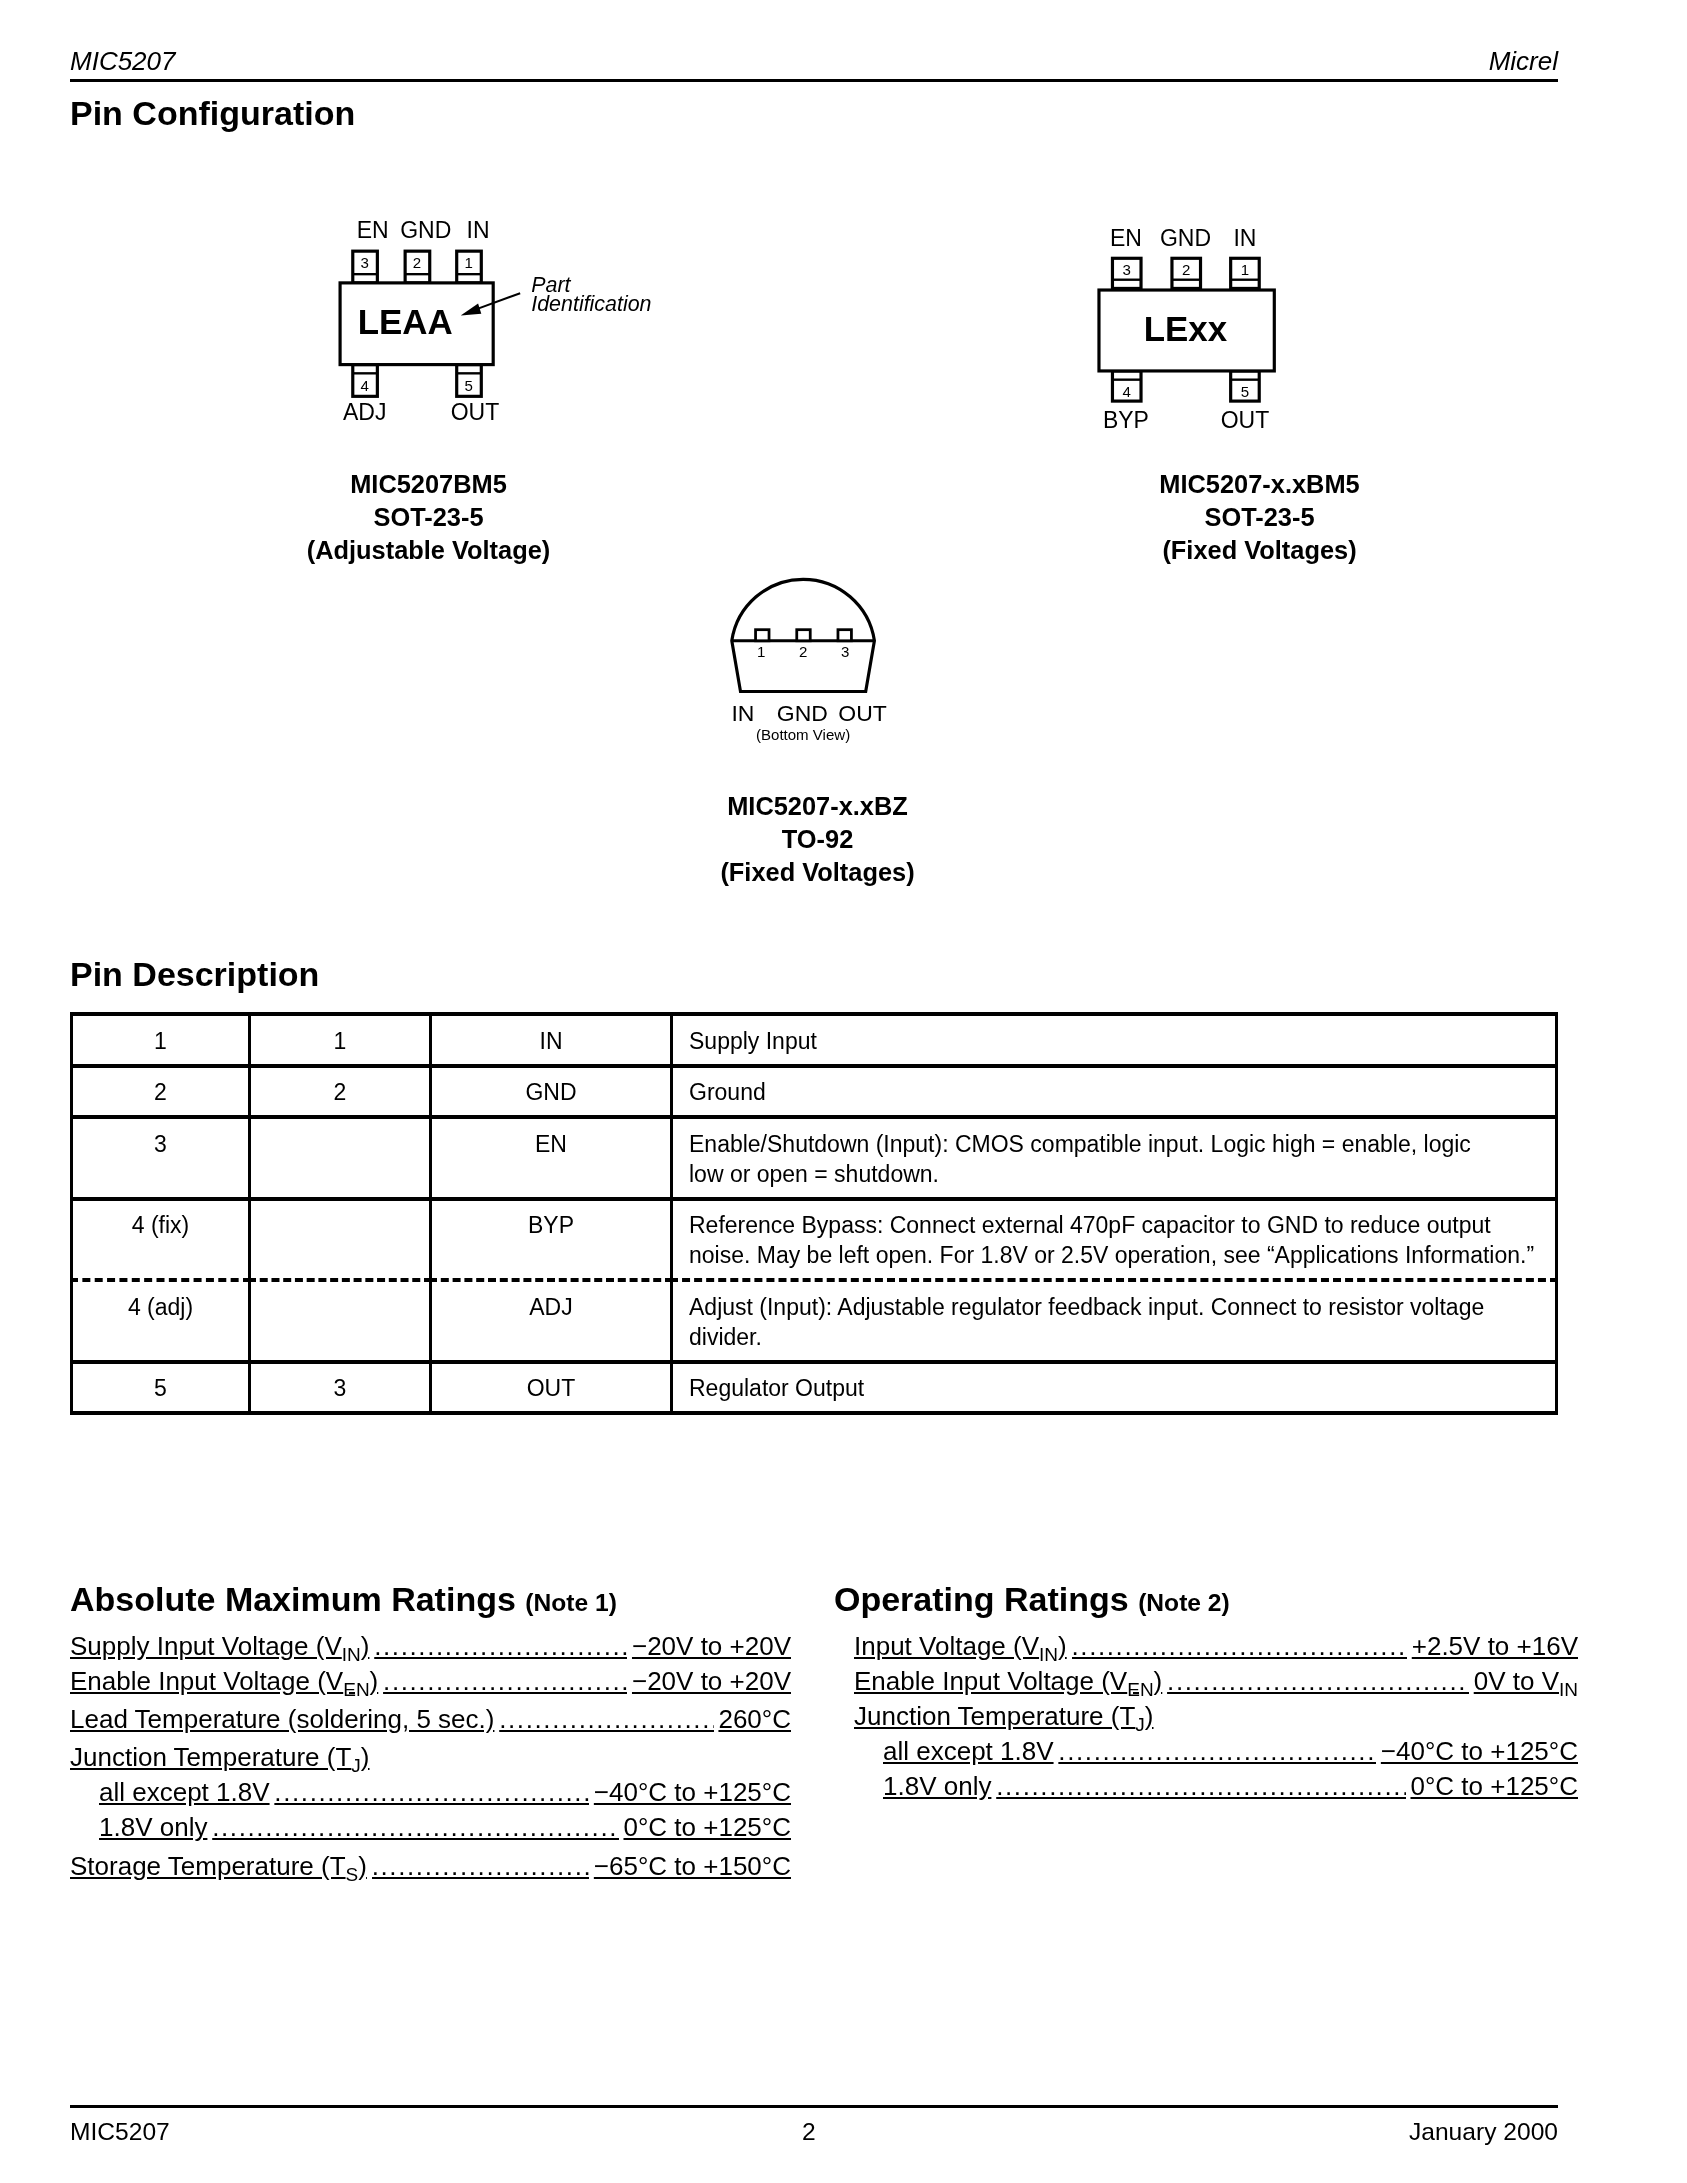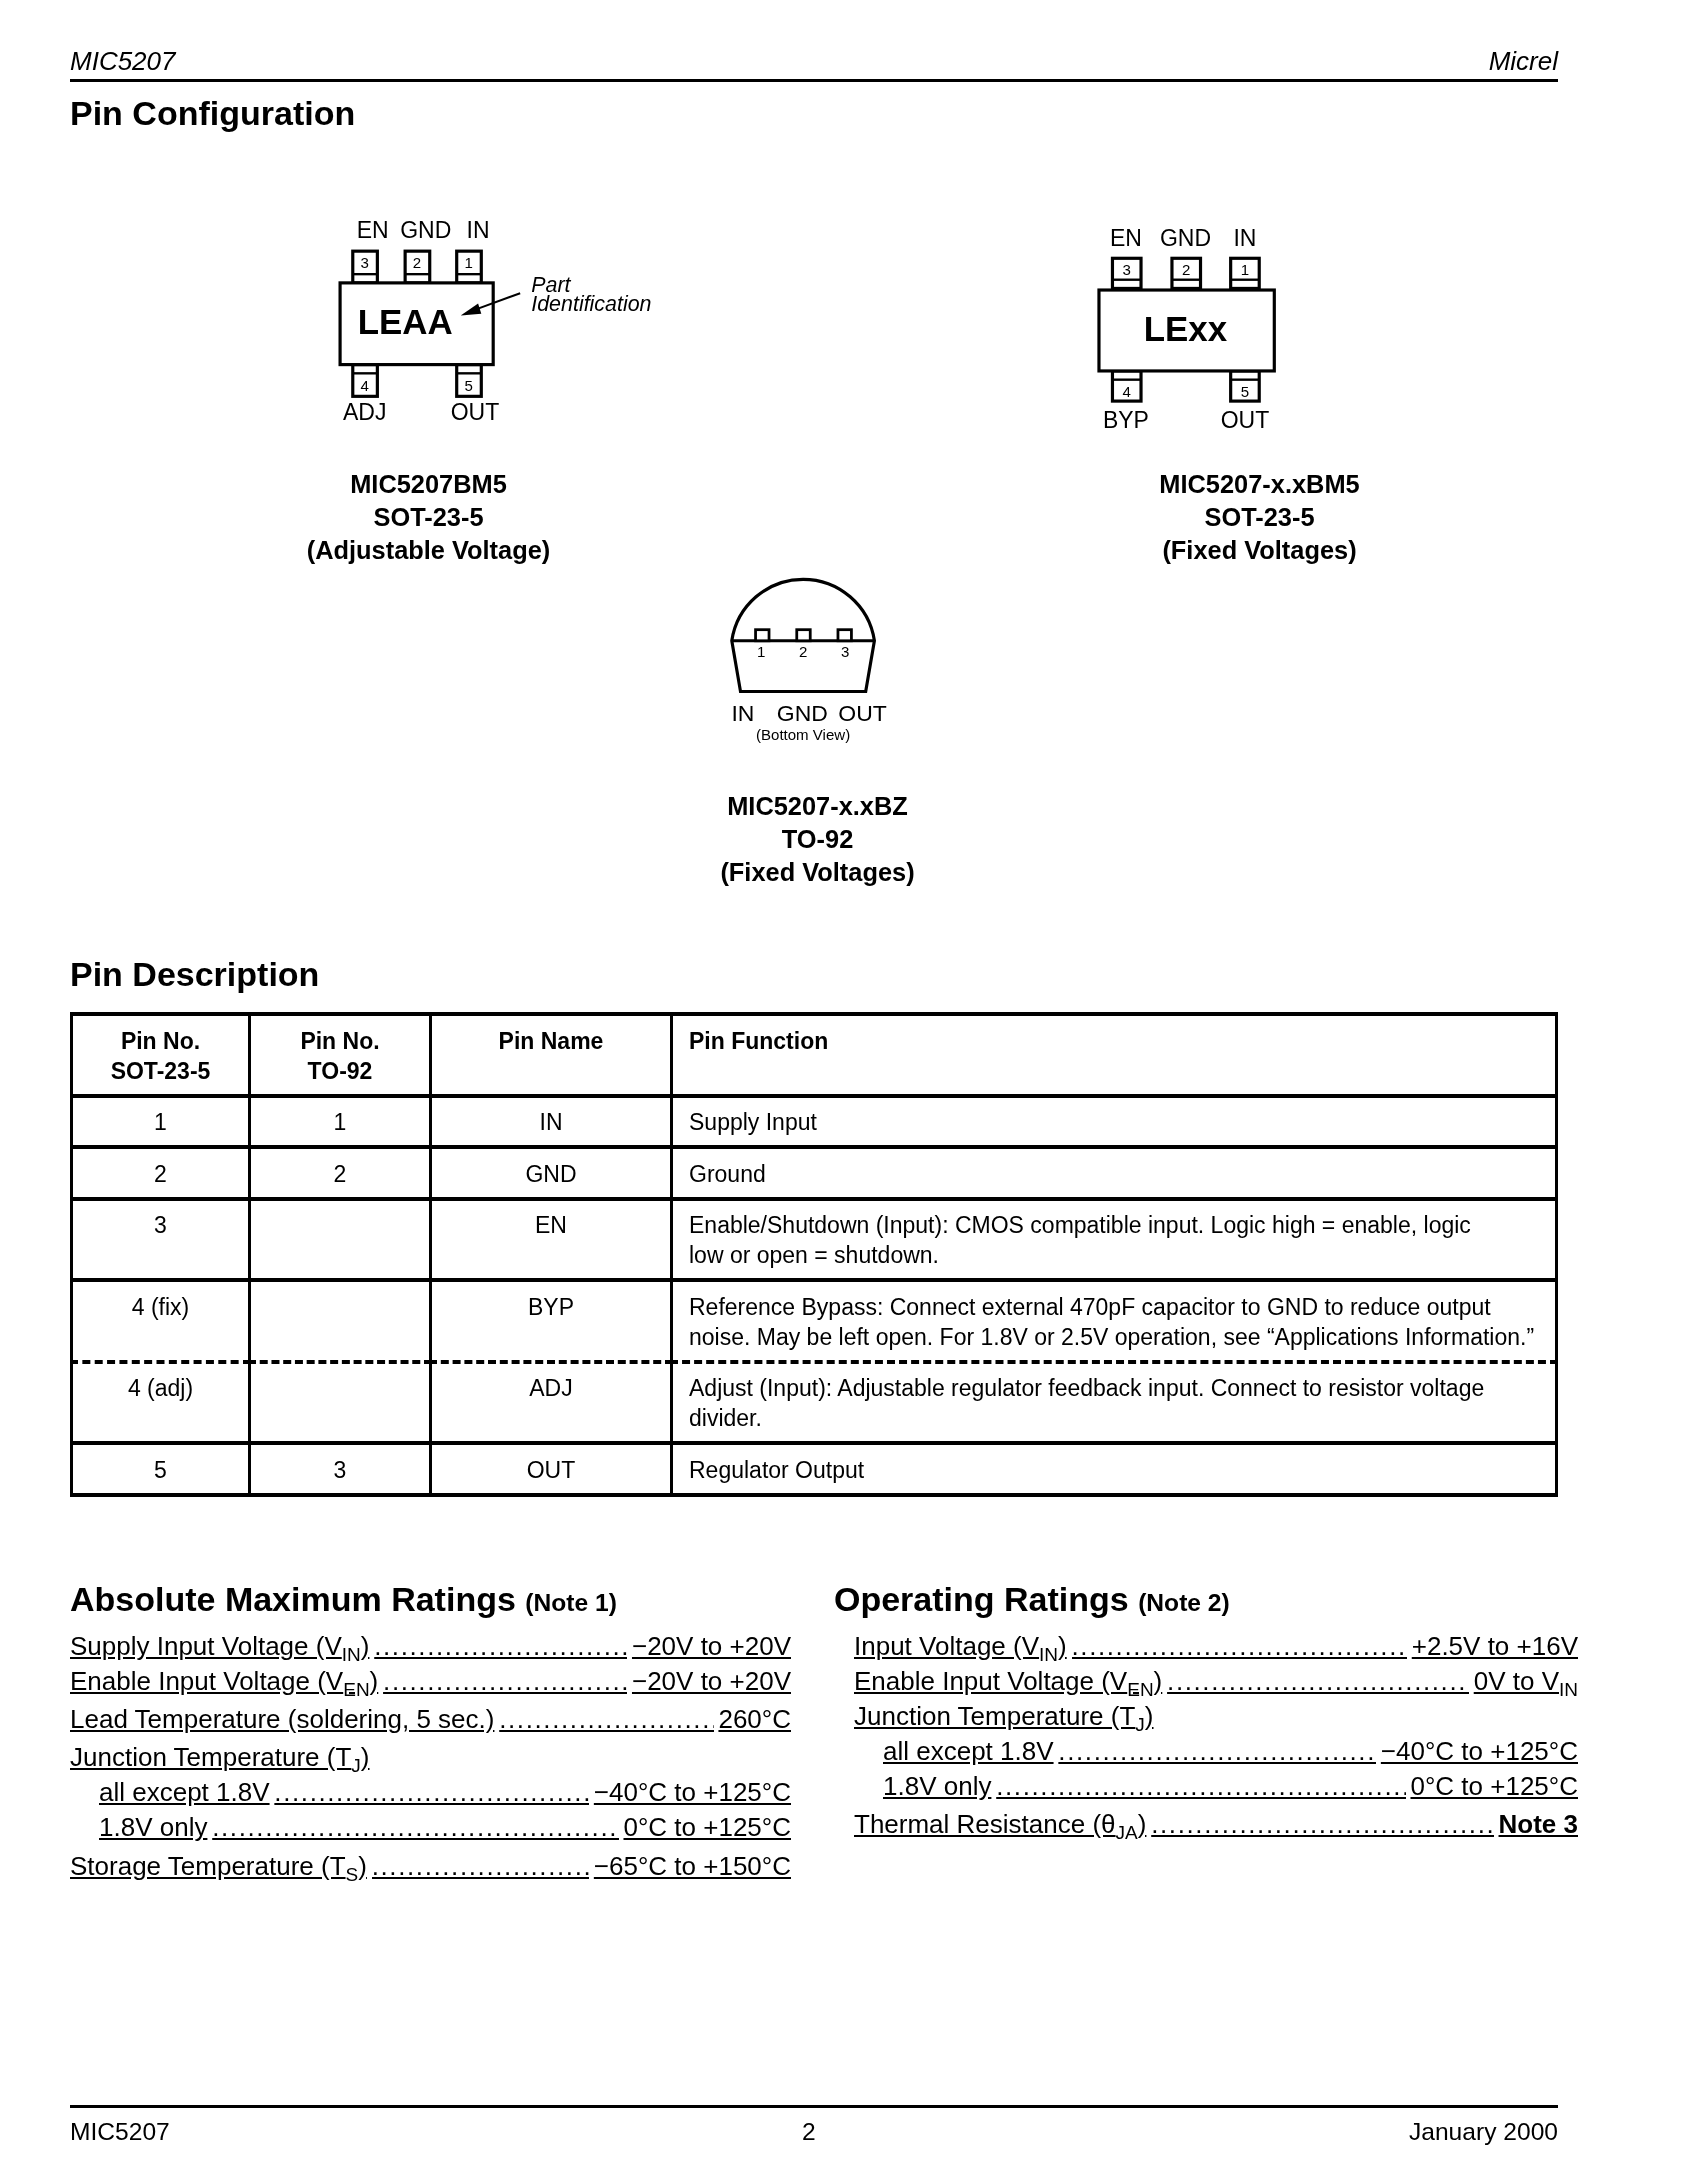--- a/index.html
+++ b/index.html
@@ -164,36 +164,20 @@
 <div class="section-title" style="left:70px; top:955px;">Pin Description</div>
 
 <table class="pins">
   <colgroup>
     <col style="width:178px">
       <col style="width:181px">
       <col style="width:241px">
       <col>
   </colgroup>
   <tbody>
-      <tr>
-    <th>
-          <div>Pin No.</div>
-          <div>SOT-23-5</div>
-        </th>
-    <th>
-          <div>Pin No.</div>
-          <div>TO-92</div>
-        </th>
-    <th>
-          <div>Pin Name</div>
-        </th>
-    <th class="func">
-          <div>Pin Function</div>
-        </th>
-  </tr>
   <tr>
     <td>1</td>
     <td>1</td>
     <td>IN</td>
     <td class="func">Supply Input</td>
   </tr>
   <tr>
     <td>2</td>
     <td>2</td>
     <td>GND</td>
@@ -287,24 +271,19 @@
   <div class="rrow indent">
     <span class="lbl">all except 1.8V</span>
     <span class="dots"></span>
       <span class="val">−40°C to +125°C</span>
   </div>
   <div class="rrow indent">
     <span class="lbl">1.8V only</span>
     <span class="dots"></span>
       <span class="val">0°C to +125°C</span>
   </div>
-  <div class="rrow gap">
-    <span class="lbl"><span>Thermal Resistance (θ</span><sub>JA</sub><span>)</span></span>
-    <span class="dots"></span>
-      <span class="val bold">Note 3</span>
-  </div>
 </div>
 
 <div class="rule" style="top:2105px;"></div>
 <div class="footer-text" style="left:70px;">MIC5207</div>
 <div class="footer-text" style="left:802px;">2</div>
 <div class="footer-text" style="right:129px;">January 2000</div>
 
 
 </body></html>

